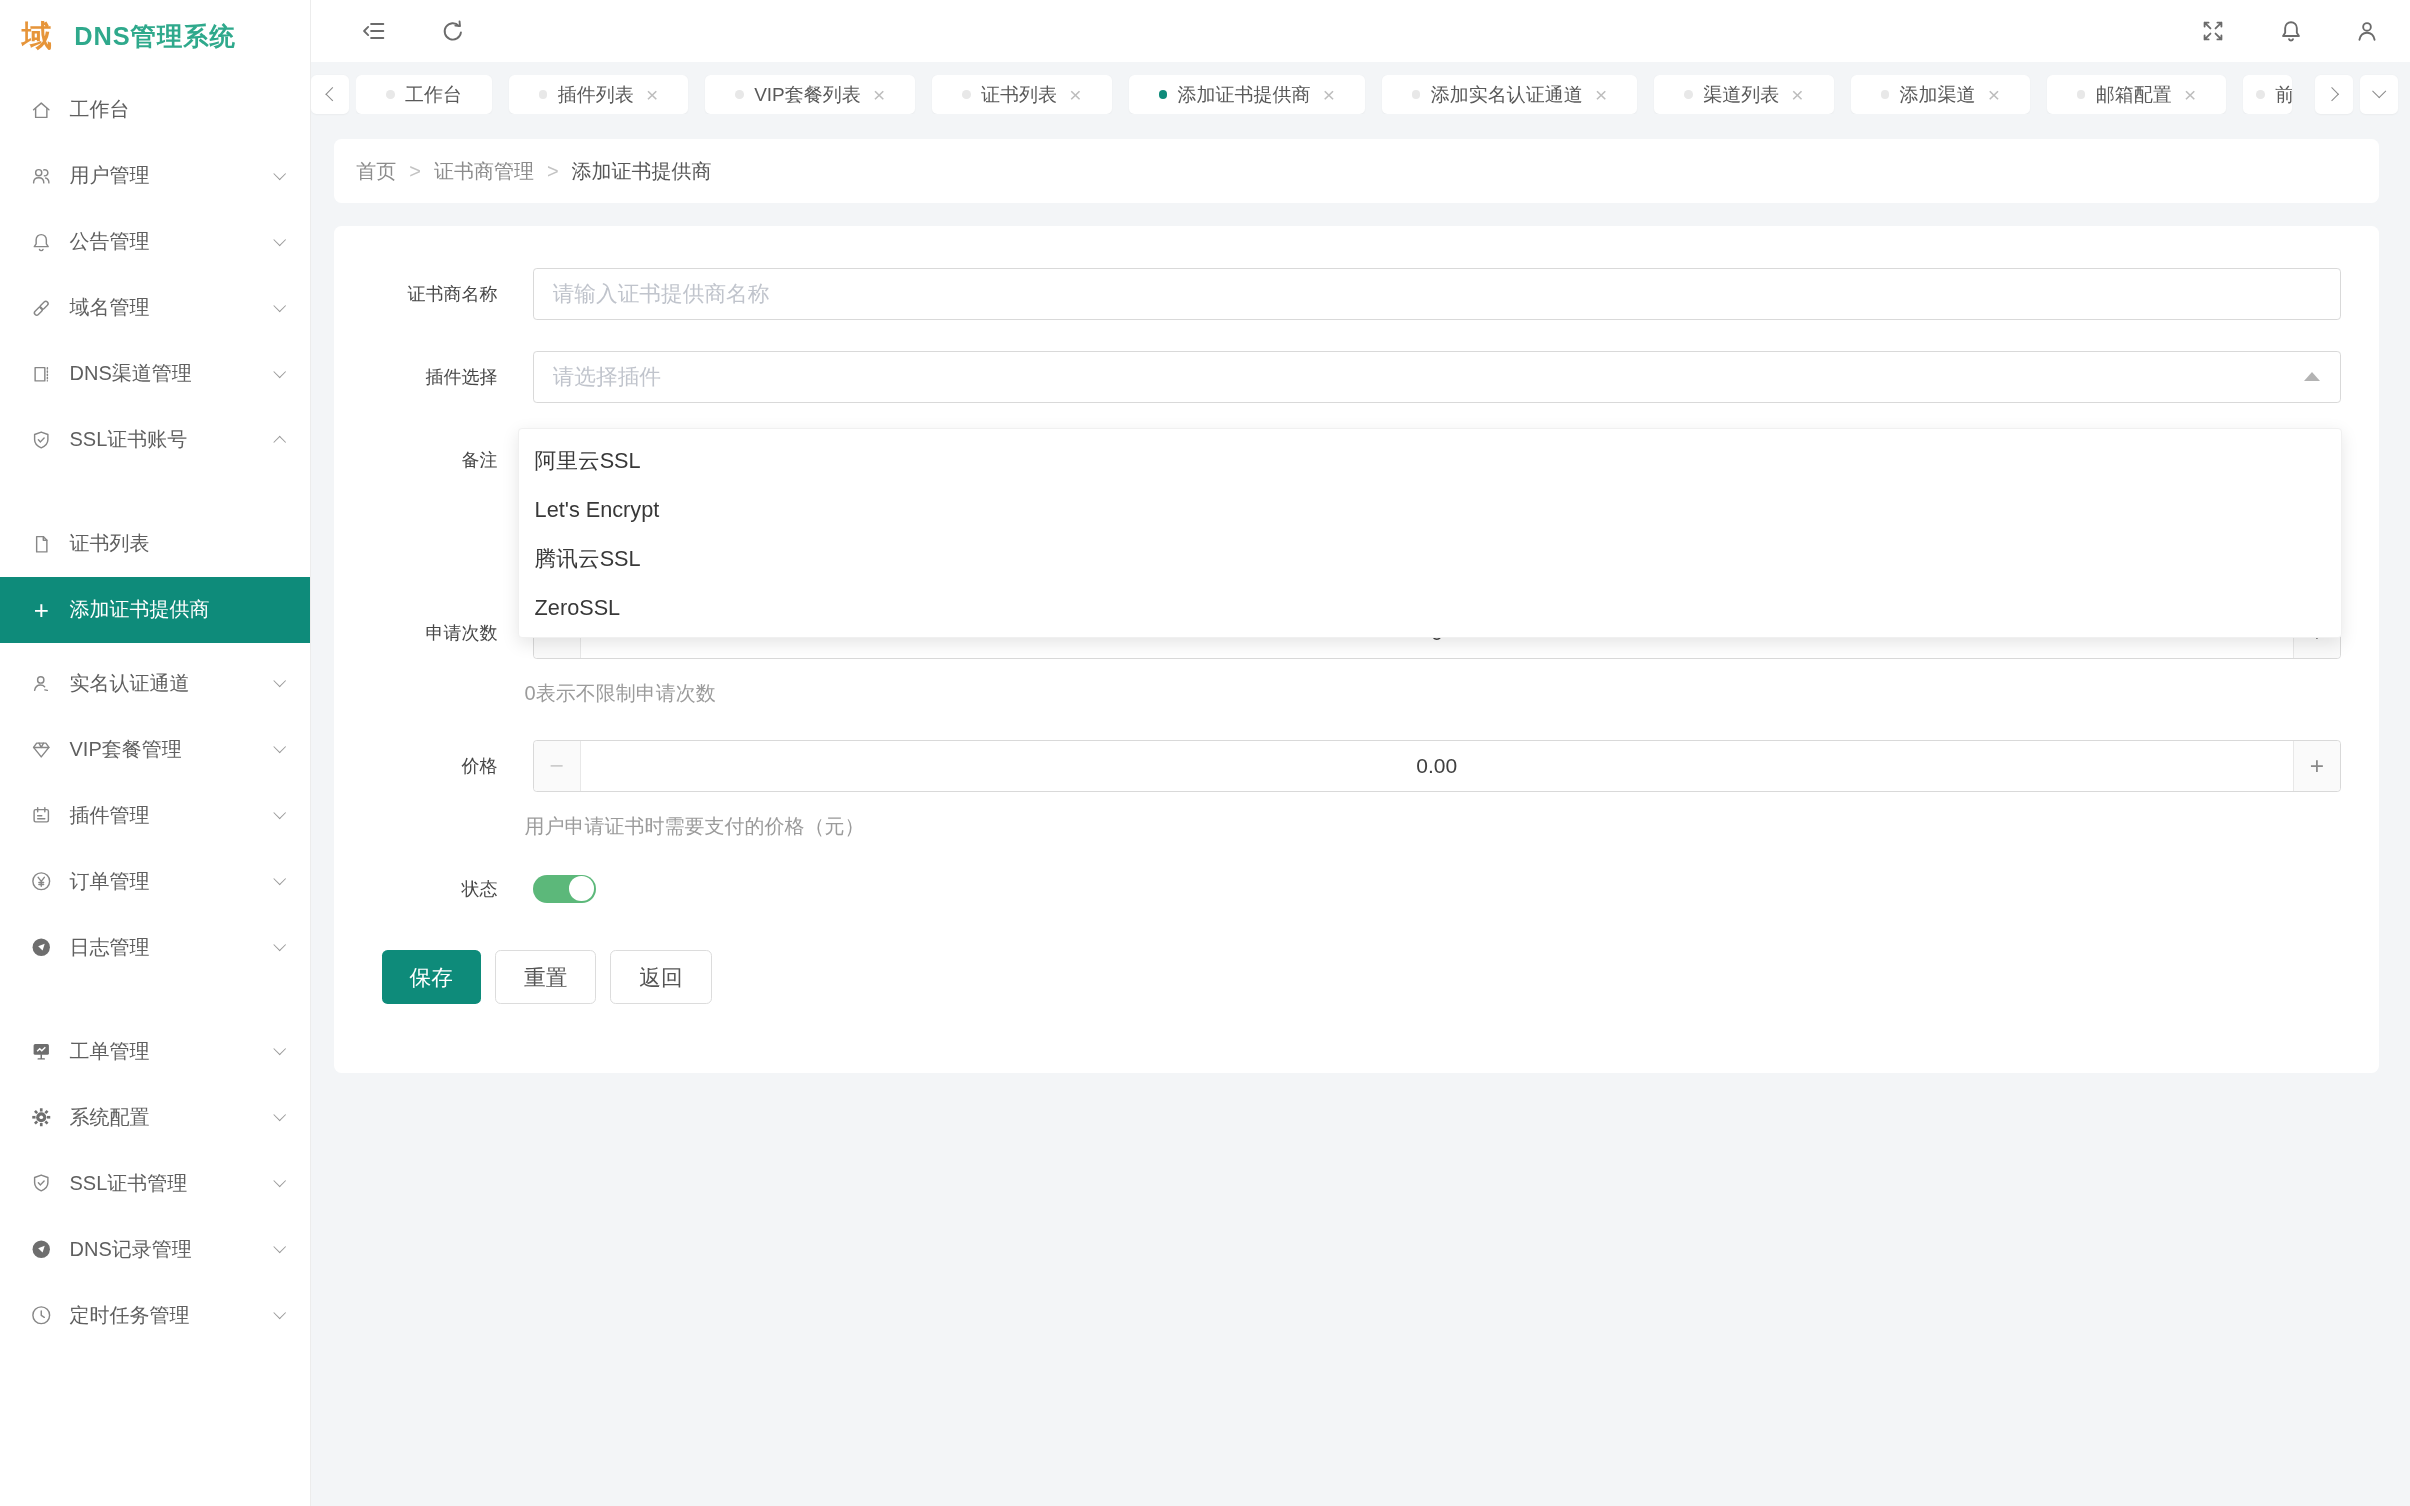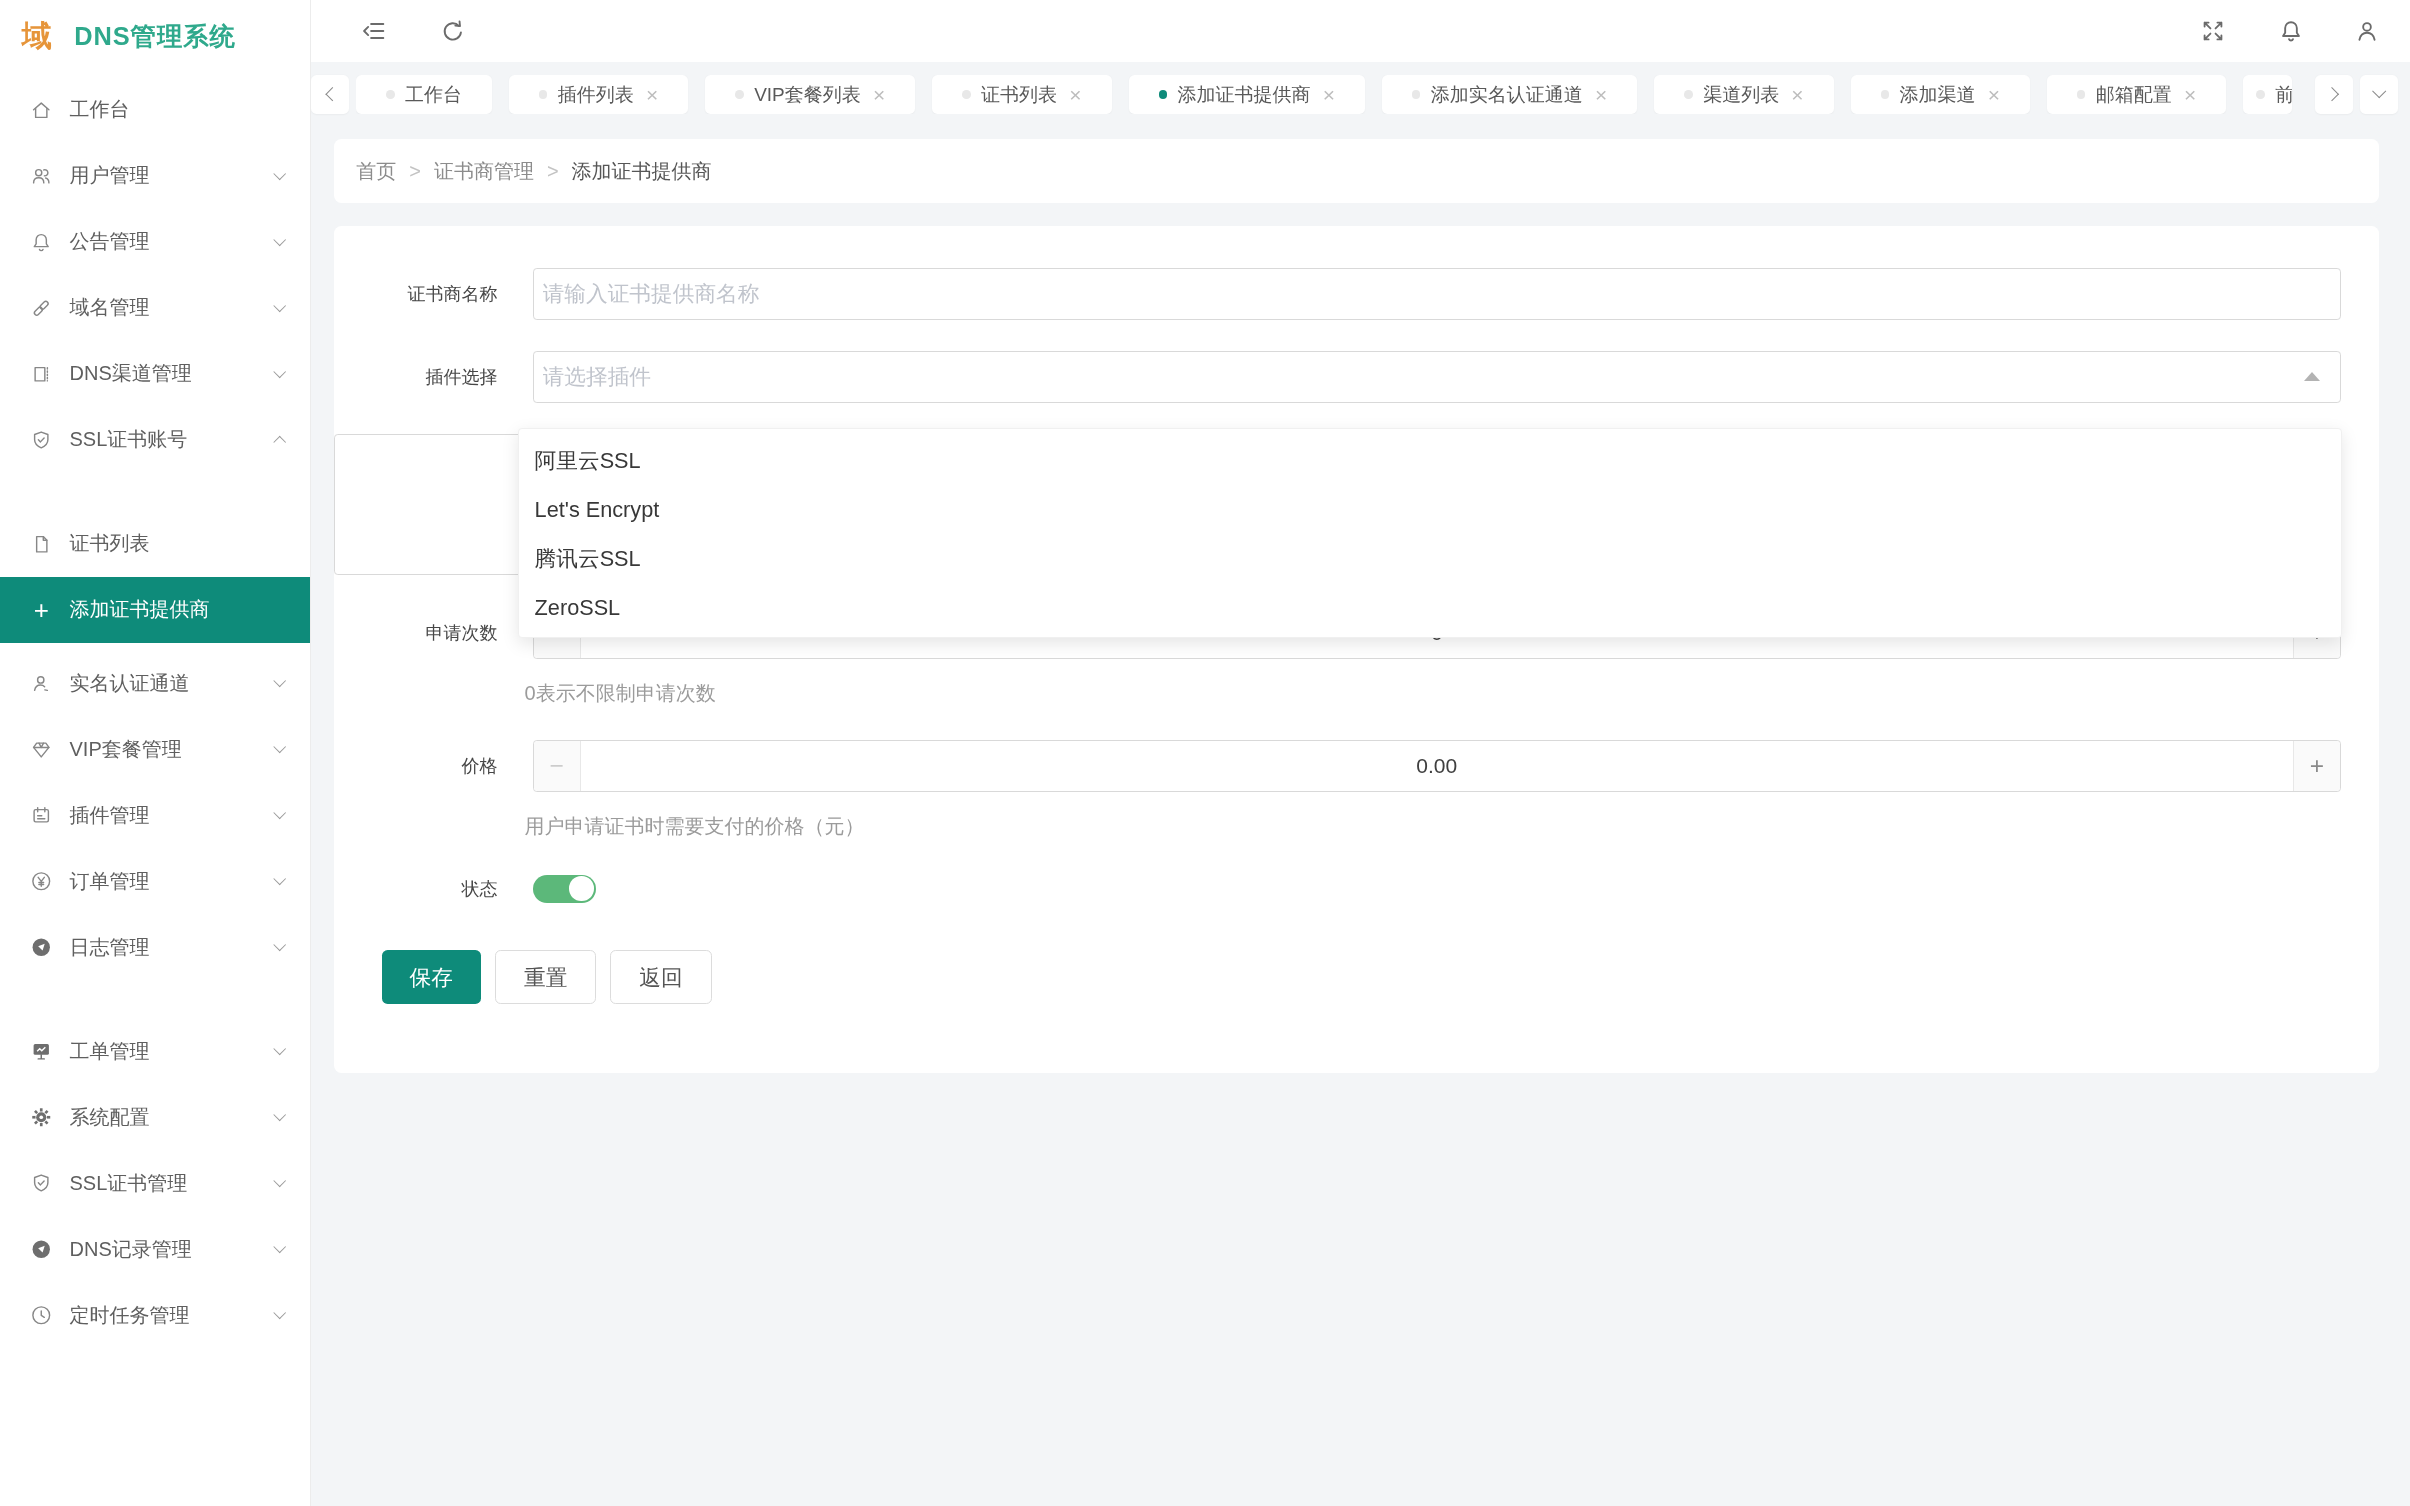--- a/index.html
+++ b/index.html
@@ -57,21 +57,21 @@
   .crumb-link { color:#8c8c8c; cursor:pointer; }
   .crumb-cur { color:#565656; }
 
   .card { position:relative; margin:22.6px 32px 0 22.6px; height:847px; background:#fff;
           border-radius:7.5px; padding:42px 38px 0 0; }
   .frow { display:flex; }
   .flabel { width:164px; margin-right:35px; text-align:right; font-size:18px; color:#474747;
             line-height:52px; flex:none; }
   .fctrl { flex:1; position:relative; }
   .tinput { width:100%; height:52px; border:0.9px solid #d9d9d9; border-radius:3.8px;
-            font-size:21.7px; color:#4a4a4a; padding:0 9px; outline:none;
+            font-size:21.7px; color:#4a4a4a; padding:0 19px; outline:none;
             font-family:"Liberation Sans","DejaVu Sans",sans-serif; }
   .tinput::placeholder { color:#c0c4cc; }
   .gap33 { height:31px; }
   .tri-up { position:absolute; right:21px; top:50%; margin-top:-4.7px; width:0; height:0;
             border-left:8.5px solid transparent; border-right:8.5px solid transparent;
             border-bottom:9.4px solid #b3b3b3; }
   .remark-row .flabel { line-height:22.6px; padding-top:15px; }
   .remark-box { height:141px; border:0.9px solid #d9d9d9; border-radius:3.8px; }
   .hint { margin:21px 0 0 191px; font-size:20px; color:#9b9b9b; height:24.5px; }
   .stepper { position:relative; height:52px; border:0.9px solid #d9d9d9; border-radius:3.8px;
@@ -447,20 +447,21 @@
         <div class="flabel">插件选择</div>
         <div class="fctrl">
           <input class="tinput" readonly="" placeholder="请选择插件" style="">
           <span class="tri-up"></span>
         </div>
       </div>
 
       <div class="gap33"></div>
 
       <div class="frow remark-row">
+        <div class="flabel">备注</div>
         <div class="fctrl">
           <div class="remark-box"></div>
         </div>
       </div>
 
       <div style="height:32px"></div>
 
       <div class="frow">
         <div class="flabel">申请次数</div>
         <div class="fctrl">

